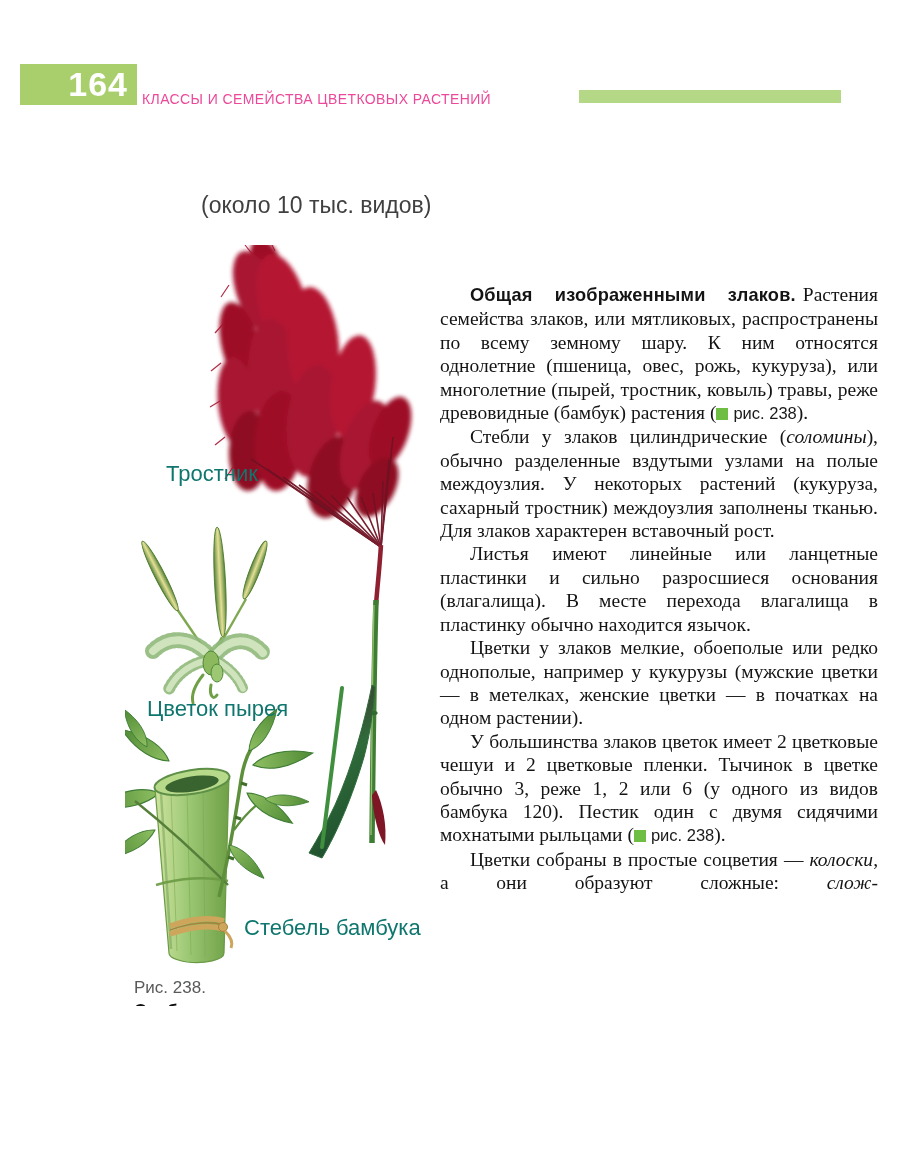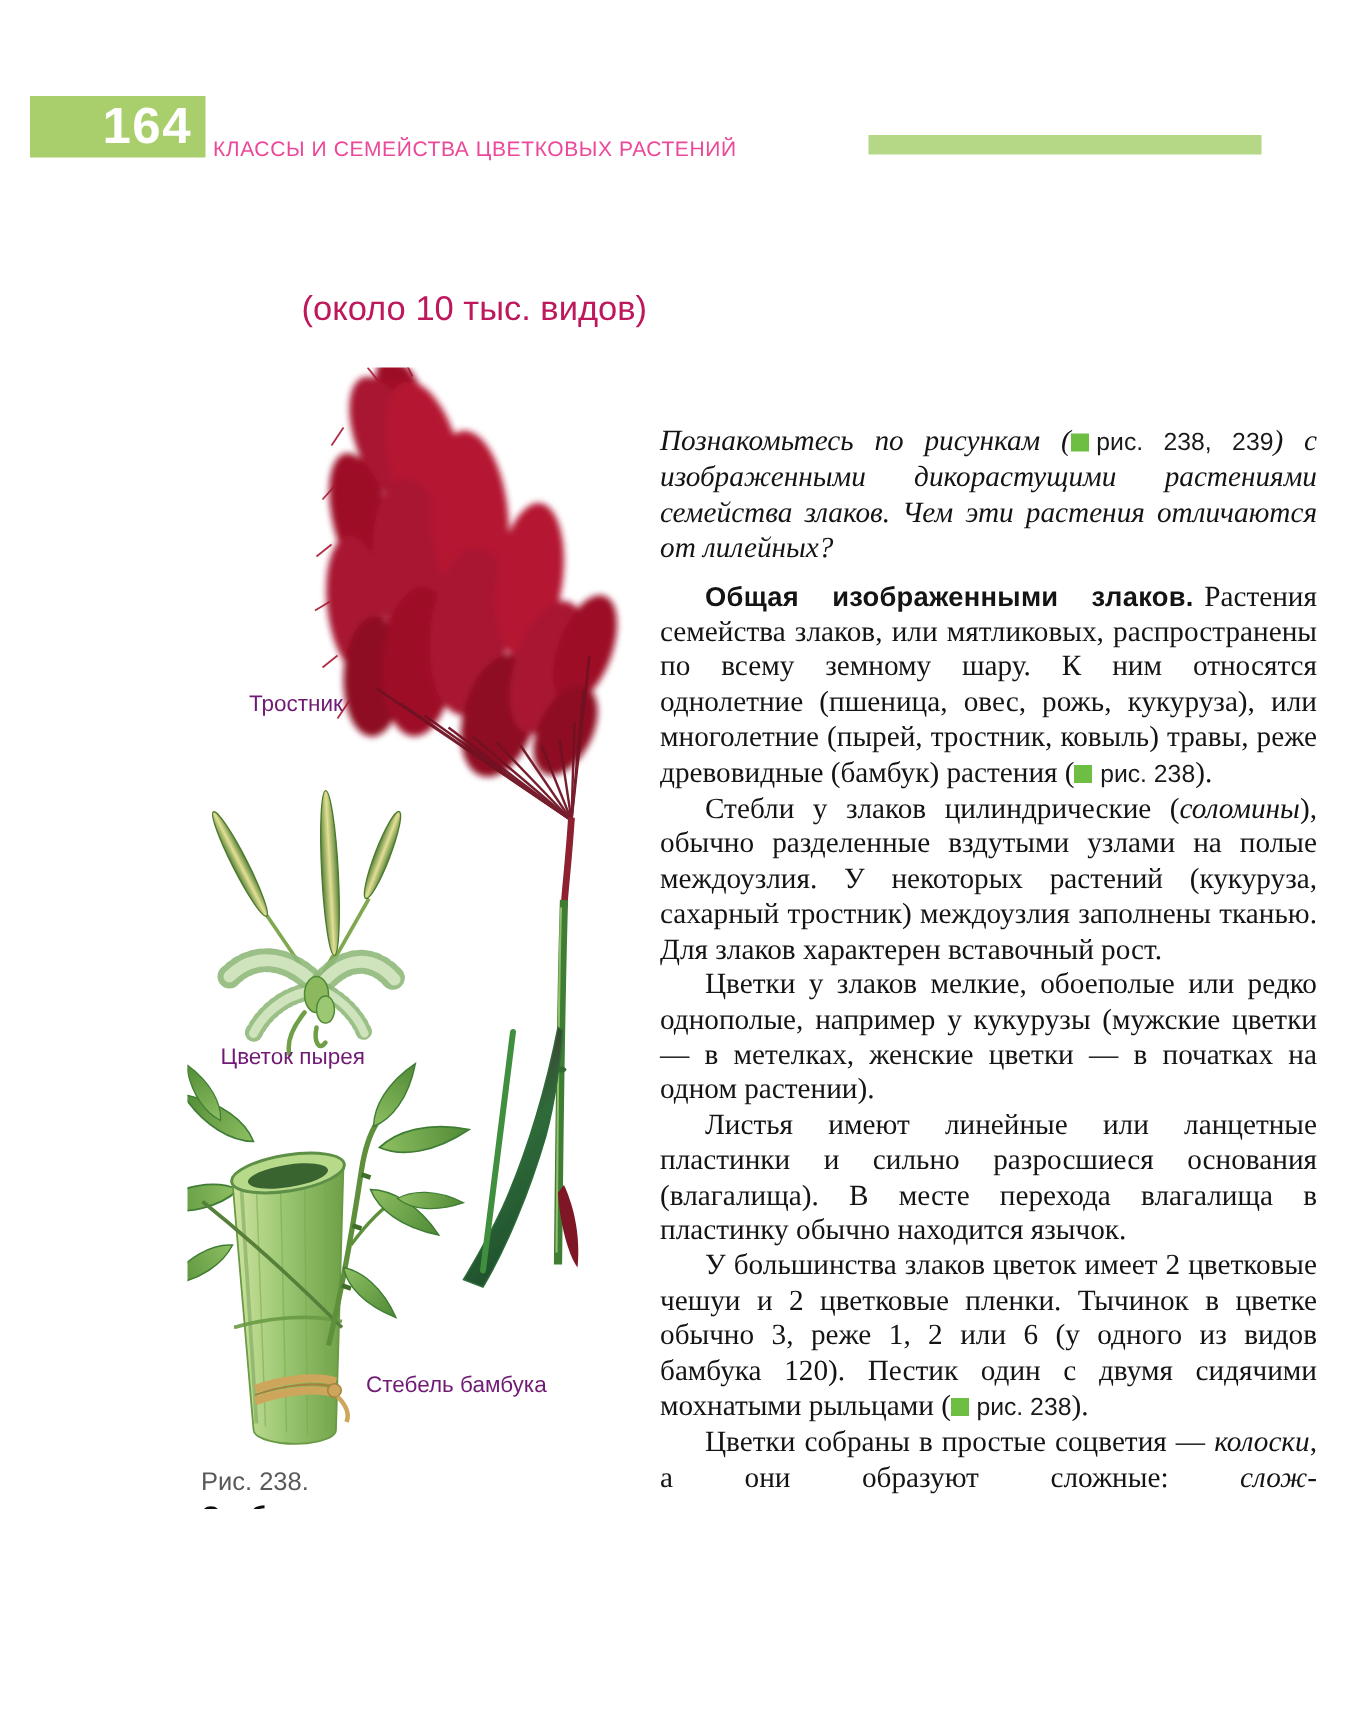--- a/index.html
+++ b/index.html
@@ -21,26 +21,26 @@
   }
   .head-bar{
     position:absolute;left:559px;top:90px;width:262px;height:13px;background:#b4d886;
   }
   
   .section-title{
     position:absolute;left:114px;top:138px;font-size:33px;font-weight:bold;
     letter-spacing:.4px;color:#0d0d0d;white-space:nowrap;
   }
   .section-subtitle{
-    position:absolute;left:181px;top:192px;font-size:23px;color:#be185d;white-space:nowrap;
+    position:absolute;left:181px;top:192px;font-size:23px;color:#404040;white-space:nowrap;
   }
   
   .fig-svg{position:absolute;left:105px;top:245px;width:310px;height:730px;}
   .fig-label{
-    position:absolute;font-size:15px;color:#701a75;white-space:nowrap;
+    position:absolute;font-size:22px;color:#0f766e;white-space:nowrap;
   }
   .lbl-reed{left:146px;top:461px;}
   .lbl-flower{left:127px;top:696px;}
   .lbl-bamboo{left:224px;top:915px;}
   .fig-caption{position:absolute;left:114px;top:977px;width:310px;line-height:1.3;}
   .fig-caption .cap-num{font-size:17px;color:#58595b;}
   .fig-caption .cap-title{font-size:17px;font-weight:bold;color:#0d0d0d;margin-top:1px;}
   
   .text-col{
     position:absolute;left:420px;top:283px;width:438px;
@@ -248,28 +248,27 @@
   <div class="fig-label lbl-flower">Цветок пырея</div>
   <div class="fig-label lbl-bamboo">Стебель бамбука</div>
 
   <div class="fig-caption">
     <div class="cap-num">Рис. 238.</div>
     <div class="cap-title">Особенности строения злаков</div>
   </div>
 
   <div class="text-col">
 
-    <p class="intro"><span>Познакомьтесь по рисункам (</span><span class="figref"><span class="sq"></span><span>рис. 238, 239</span></span><span>) с изображенными дикорастущими растениями семейства злаков. Чем эти растения отличаются от лилейных?</span></p>
 
     <p><span class="lead">Общая изображенными злаков.</span><span>Растения семейства злаков, или мятликовых, распространены по всему земному шару. К ним относятся однолетние (пшеница, овес, рожь, кукуруза), или многолетние (пырей, тростник, ковыль) травы, реже древовидные (бамбук) растения (</span><span class="figref"><span class="sq"></span><span>рис. 238</span></span><span>).</span></p>
 
     <p><span>Стебли у злаков цилиндрические (</span><span class="it">соломины</span><span>), обычно разделенные вздутыми узлами на полые междоузлия. У некоторых растений (кукуруза, сахарный тростник) междоузлия заполнены тканью. Для злаков характерен вставочный рост.</span></p>
 
+    <p>Листья имеют линейные или ланцетные пластинки и сильно разросшиеся основания (влагалища). В месте перехода влагалища в пластинку обычно находится язычок.</p>
+
     <p>Цветки у злаков мелкие, обоеполые или редко однополые, например у кукурузы (мужские цветки — в метелках, женские цветки — в початках на одном растении).</p>
-
-    <p>Листья имеют линейные или ланцетные пластинки и сильно разросшиеся основания (влагалища). В месте перехода влагалища в пластинку обычно находится язычок.</p>
 
     <p><span>У большинства злаков цветок имеет 2 цветковые чешуи и 2 цветковые пленки. Тычинок в цветке обычно 3, реже 1, 2 или 6 (у одного из видов бамбука 120). Пестик один с двумя сидячими мохнатыми рыльцами (</span><span class="figref"><span class="sq"></span><span>рис. 238</span></span><span>).</span></p>
 
     <p class="p-last"><span>Цветки собраны в простые соцветия — </span><span class="it">колоски</span><span>, а они образуют сложные: </span><span class="it">слож-</span></p>
 
   </div>
 </div>
 
 </body></html>

